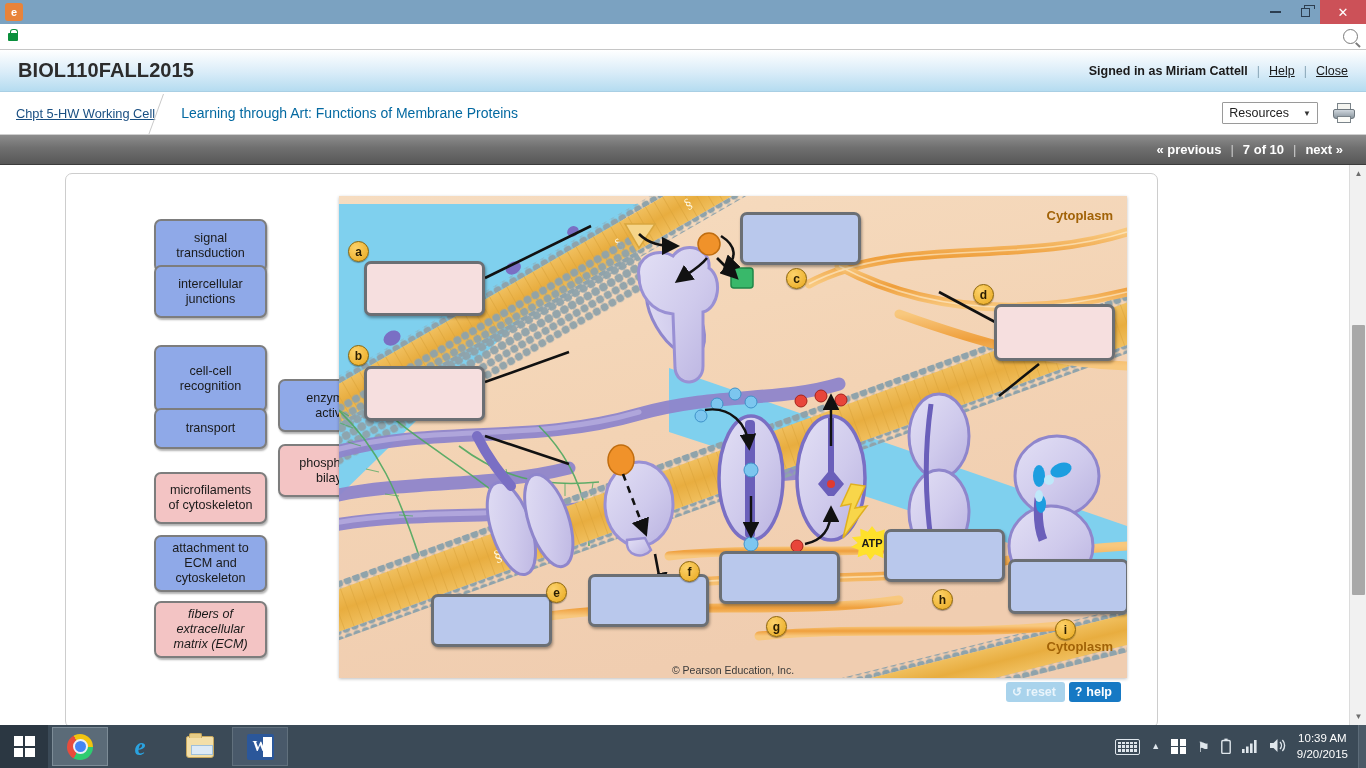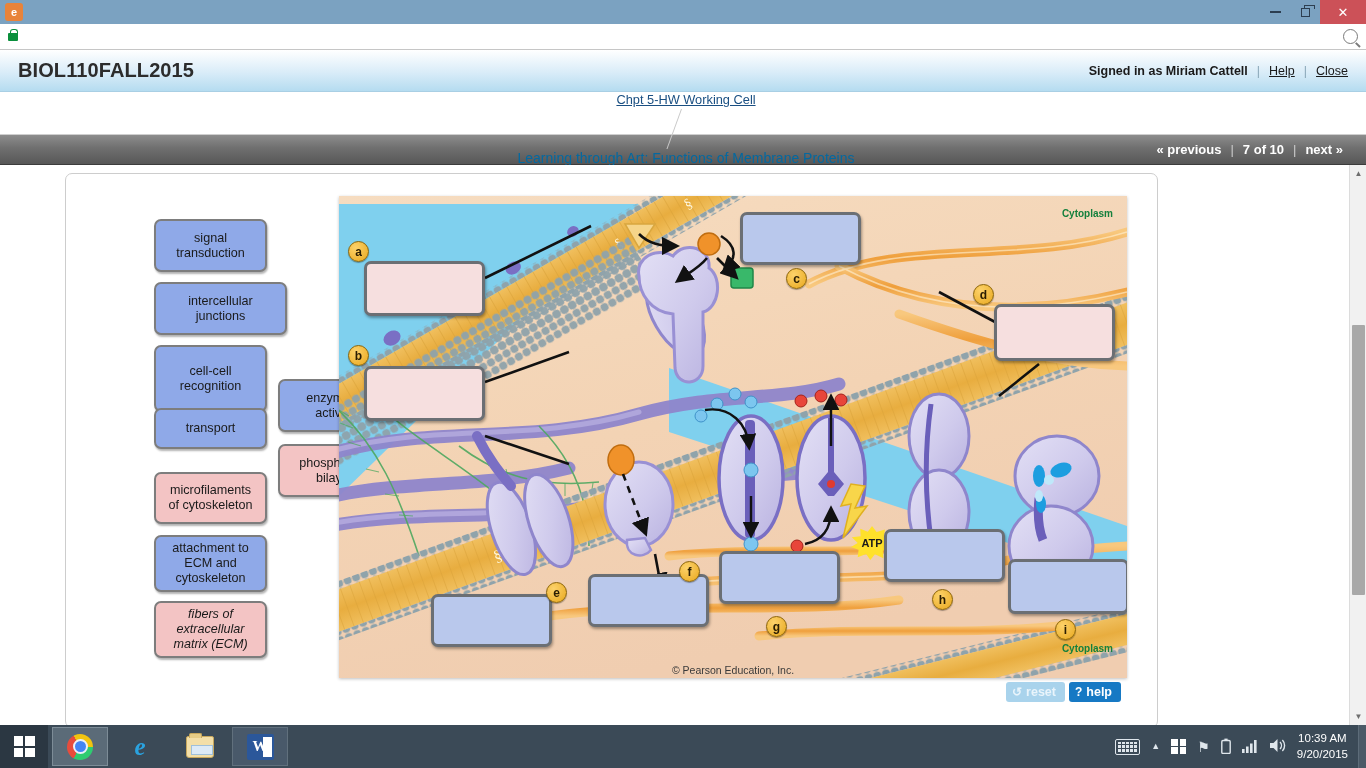--- a/index.html
+++ b/index.html
@@ -96,21 +96,20 @@
   .hdr-right .signed { font-weight: bold; }
   .hdr-right .sep { color: #8aa8b8; }
   .hdr-link { color: #1a1a1a; text-decoration: underline; cursor: pointer; }
 
   
   .crumb-bar {
     height: 43px; background: #ffffff;
     border-bottom: 1px solid #cfcfcf;
     display: flex; align-items: center;
     padding: 0 10px 0 16px;
-    flex-direction: column;
   }
   .crumb-link {
     font-size: 12.8px; color: #1a4f82;
     text-decoration: underline; cursor: pointer;
   }
   .crumb-sep {
     width: 26px; height: 43px; position: relative; flex: none;
   }
   .crumb-sep:before {
     content: ""; position: absolute; left: 8px; top: 2px;
@@ -192,21 +191,21 @@
     background: #f7f2ec;
     box-shadow: 0 1px 3px rgba(0,0,0,.25);
     overflow: hidden;
   }
   .fig-svg { position: absolute; inset: 0; width: 100%; height: 100%; }
   .fig-credit {
     position: absolute; left: 0; right: 0; bottom: 2px;
     text-align: center; font-size: 10.5px; color: #3a3a3a;
   }
   .cyto-label {
-    position: absolute; font-size: 10px; font-weight: bold; color: #15803d;
+    position: absolute; font-size: 13px; font-weight: bold; color: #a16207;
   }
   
   .marker {
     position: absolute; width: 21px; height: 21px; border-radius: 50%;
     background: radial-gradient(circle at 35% 30%, #fdd26a, #e8a81e);
     border: 1.4px solid #8c6508;
     display: flex; align-items: center; justify-content: center;
     font-size: 12px; font-weight: bold; color: #2a1d02;
     box-shadow: 0 1px 1px rgba(0,0,0,.35);
   }
@@ -401,21 +400,21 @@
   <span class="nav-item">7 of 10</span>
   <span class="nav-div">|</span>
   <span class="nav-item">next »</span>
 </div>
 
 <div class="content-wrap">
   <div class="panel">
 
     <div id="tiles-host">
         <div class="tile blue" style="left: 88px; top: 45px; width: 113px; height: 53px;">signal<br>transduction</div>
-        <div class="tile blue" style="left: 88px; top: 108px; width: 133px; height: 53px;">intercellular<br>junctions</div>
+        <div class="tile blue" style="left: 88px; top: 91px; width: 113px; height: 53px;">intercellular<br>junctions</div>
         <div class="tile blue" style="left: 88px; top: 171px; width: 113px; height: 67px;">cell-cell<br>recognition</div>
         <div class="tile blue" style="left: 88px; top: 234px; width: 113px; height: 41px;">transport</div>
         <div class="tile pink" style="left: 88px; top: 298px; width: 113px; height: 52px;">microfilaments<br>of cytoskeleton</div>
         <div class="tile blue" style="left: 88px; top: 361px; width: 113px; height: 57px;">attachment to<br>ECM and<br>cytoskeleton</div>
         <div class="tile pink" style="left: 88px; top: 427px; width: 113px; height: 57px; font-style: italic;">fibers of<br>extracellular<br>matrix (ECM)</div>
         <div class="tile blue" style="left: 212px; top: 205px; width: 113px; height: 53px;">enzymatic<br>activity</div>
         <div class="tile pink" style="left: 212px; top: 270px; width: 113px; height: 53px;">phospholipid<br>bilayer</div>
       </div>
 
     <div class="figure">

